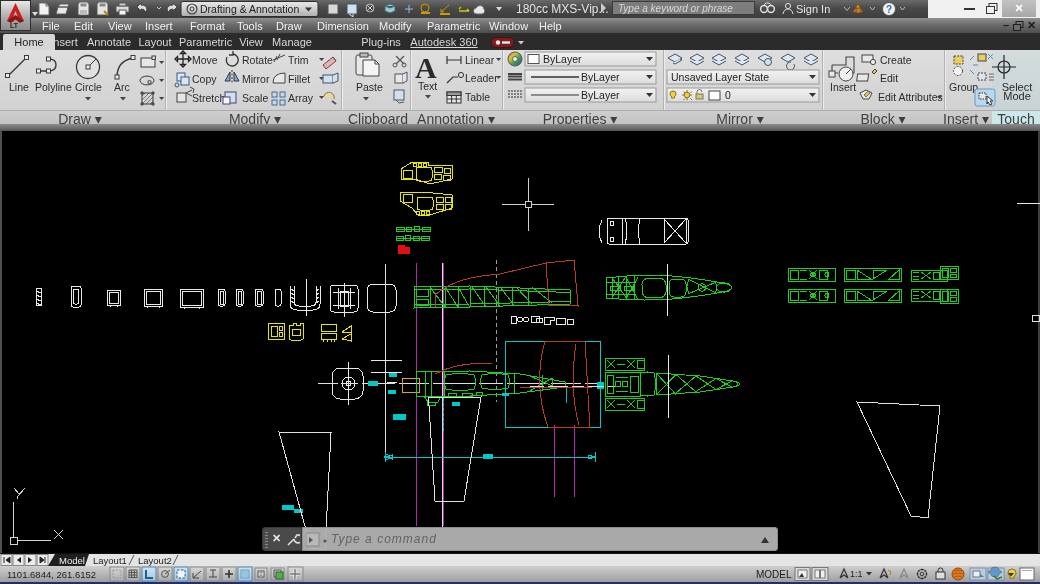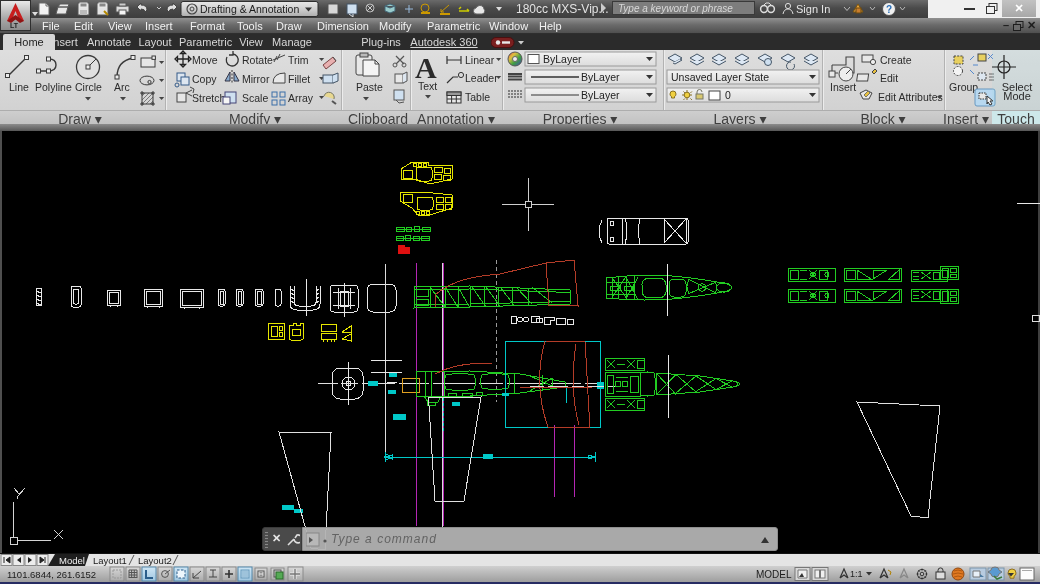--- a/index.html
+++ b/index.html
@@ -429,21 +429,21 @@
       </g>
     </svg>
     <div class="btxt" style="left:996px;top:33px;width:42px;text-align:center;line-height:9px;font-size:11px;">Select<br>Mode</div>
   </div>
   <div id="ribbonlabels" class="abs">
     <span class="plabel" style="left:40px;width:80px">Draw ▾</span>
     <span class="plabel" style="left:205px;width:100px">Modify ▾</span>
     <span class="plabel" style="left:348px;width:56px">Clipboard</span>
     <span class="plabel" style="left:412px;width:88px">Annotation ▾</span>
     <span class="plabel" style="left:530px;width:100px">Properties ▾</span>
-    <span class="plabel" style="left:700px;width:80px">Layers ▾</span>
+    <span class="plabel" style="left:700px;width:80px">Mirror ▾</span>
     <span class="plabel" style="left:845px;width:76px">Block ▾</span>
     <span class="plabel" style="left:932px;width:68px">Insert ▾</span>
     <span class="plabel" style="left:992px;width:48px;background:#cde8ea;">Touch</span>
   </div>
   <div id="gapstrip" class="abs"></div>
   <div id="canvas" class="abs">
    <svg width="1040" height="422" viewBox="0 0 1040 422" shape-rendering="crispEdges">
     <g fill="none" stroke-width="1">
 
       <rect x="0" y="0" width="2" height="422" fill="#4f4f4f" stroke="none"></rect>

